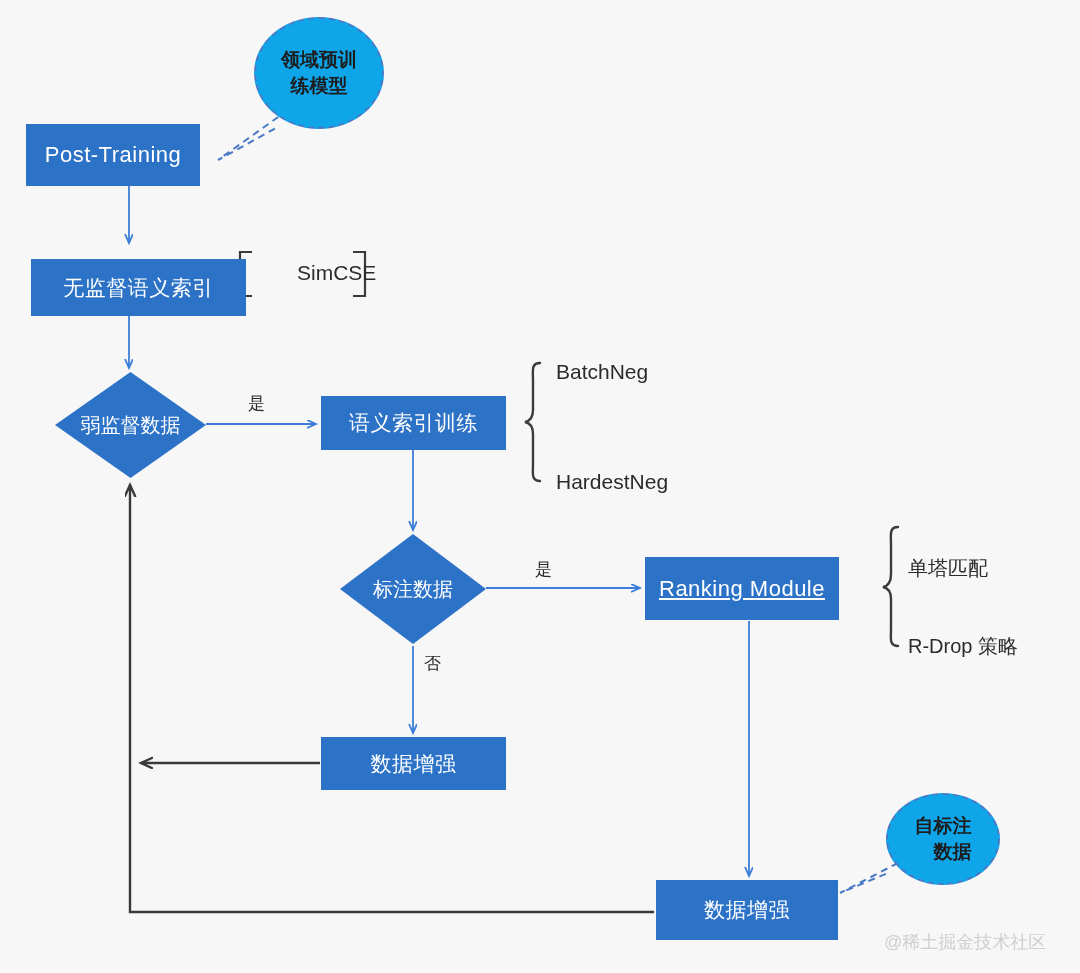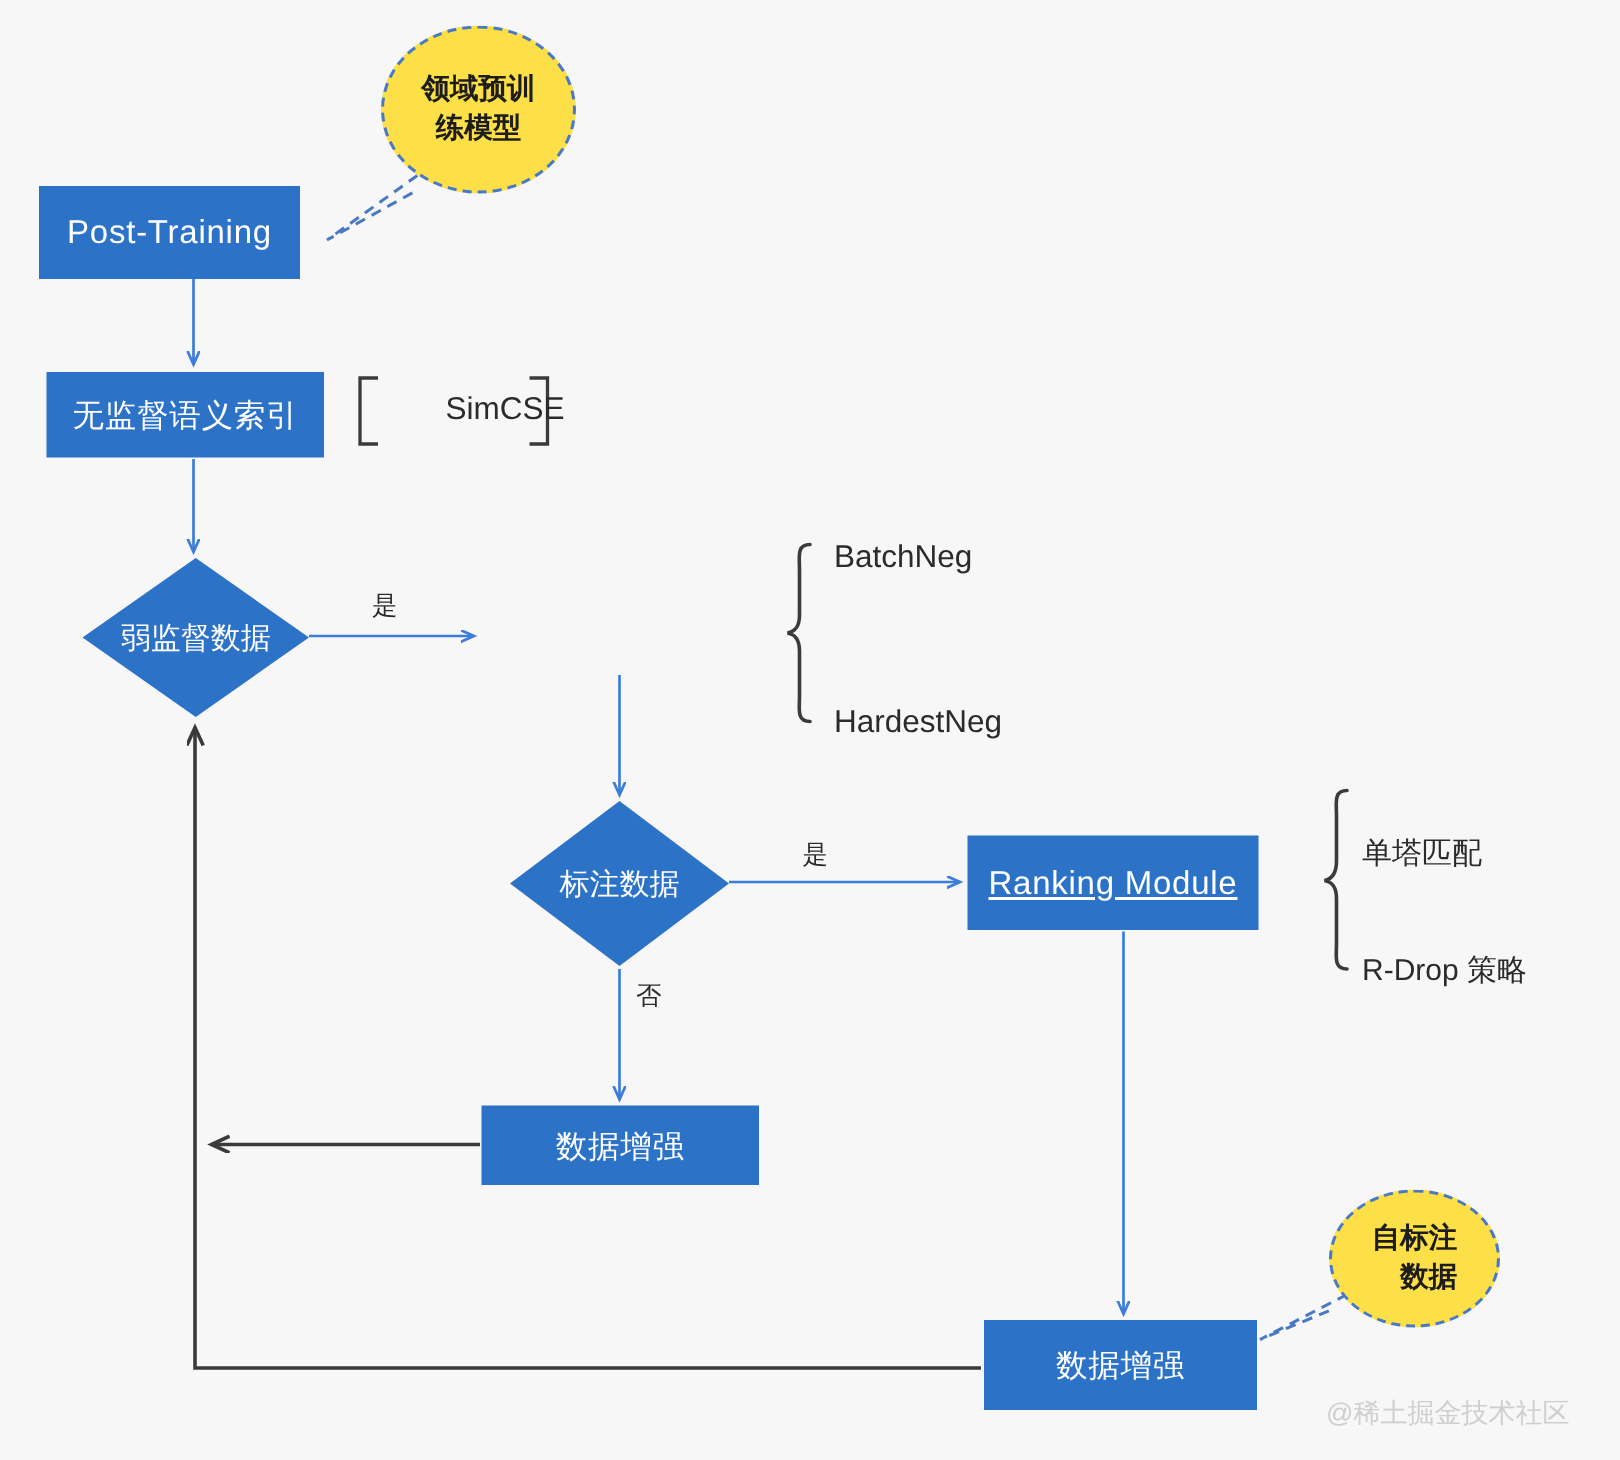--- a/index.html
+++ b/index.html
@@ -79,21 +79,21 @@
     font-size: 21px;
     white-space: nowrap;
   }
   .anno-label.cjk {
     font-size: 20px;
   }
   .bubble {
     position: absolute;
     border: 2px dashed #4a79c4;
     border-radius: 50%;
-    background: #fde047;
+    background: #0ea5e9;
     display: flex;
     align-items: center;
     justify-content: center;
     text-align: center;
     color: #1d1d1d;
     font-weight: bold;
     line-height: 1.35;
   }
   .bubble-top {
     font-size: 19px;
@@ -152,29 +152,32 @@
 
     <path d="M540,363 C531,363 533,371 533,380 L533,410 C533,418 530,421 525,422 C530,423 533,426 533,434 L533,464 C533,473 531,481 540,481" fill="none" stroke="#3b3b3b" stroke-width="2.4" stroke-linecap="round"></path>
 
     <path d="M898,527 C889,527 891,535 891,544 L891,574 C891,582 888,586 883,587 C888,588 891,591 891,599 L891,629 C891,638 889,646 898,646" fill="none" stroke="#3b3b3b" stroke-width="2.4" stroke-linecap="round"></path>
   </svg>
 
   <div class="node latin" style="left:26px; top:124px; width:174px; height:62px;">
     <span>Post-Training</span>
   </div>
 
-  <div class="node" style="left:31px; top:248px; width:185px; height:57px;">
+  <div class="node" style="left:31px; top:259px; width:215px; height:57px;">
     <span>无监督语义索引</span>
   </div>
 
   <div class="diamond-wrap" style="left:55px; top:372px; width:151px; height:106px;">
     <div class="diamond-shape"></div>
     <div class="diamond-label">弱监督数据</div>
   </div>
 
+  <div class="node" style="left:321px; top:396px; width:185px; height:54px;">
+    <span>语义索引训练</span>
+  </div>
 
   <div class="diamond-wrap" style="left:340px; top:534px; width:146px; height:110px;">
     <div class="diamond-shape"></div>
     <div class="diamond-label">标注数据</div>
   </div>
 
   <div class="node latin" style="left:645px; top:557px; width:194px; height:63px;text-decoration:underline;">
     <span>Ranking Module</span>
   </div>
 

